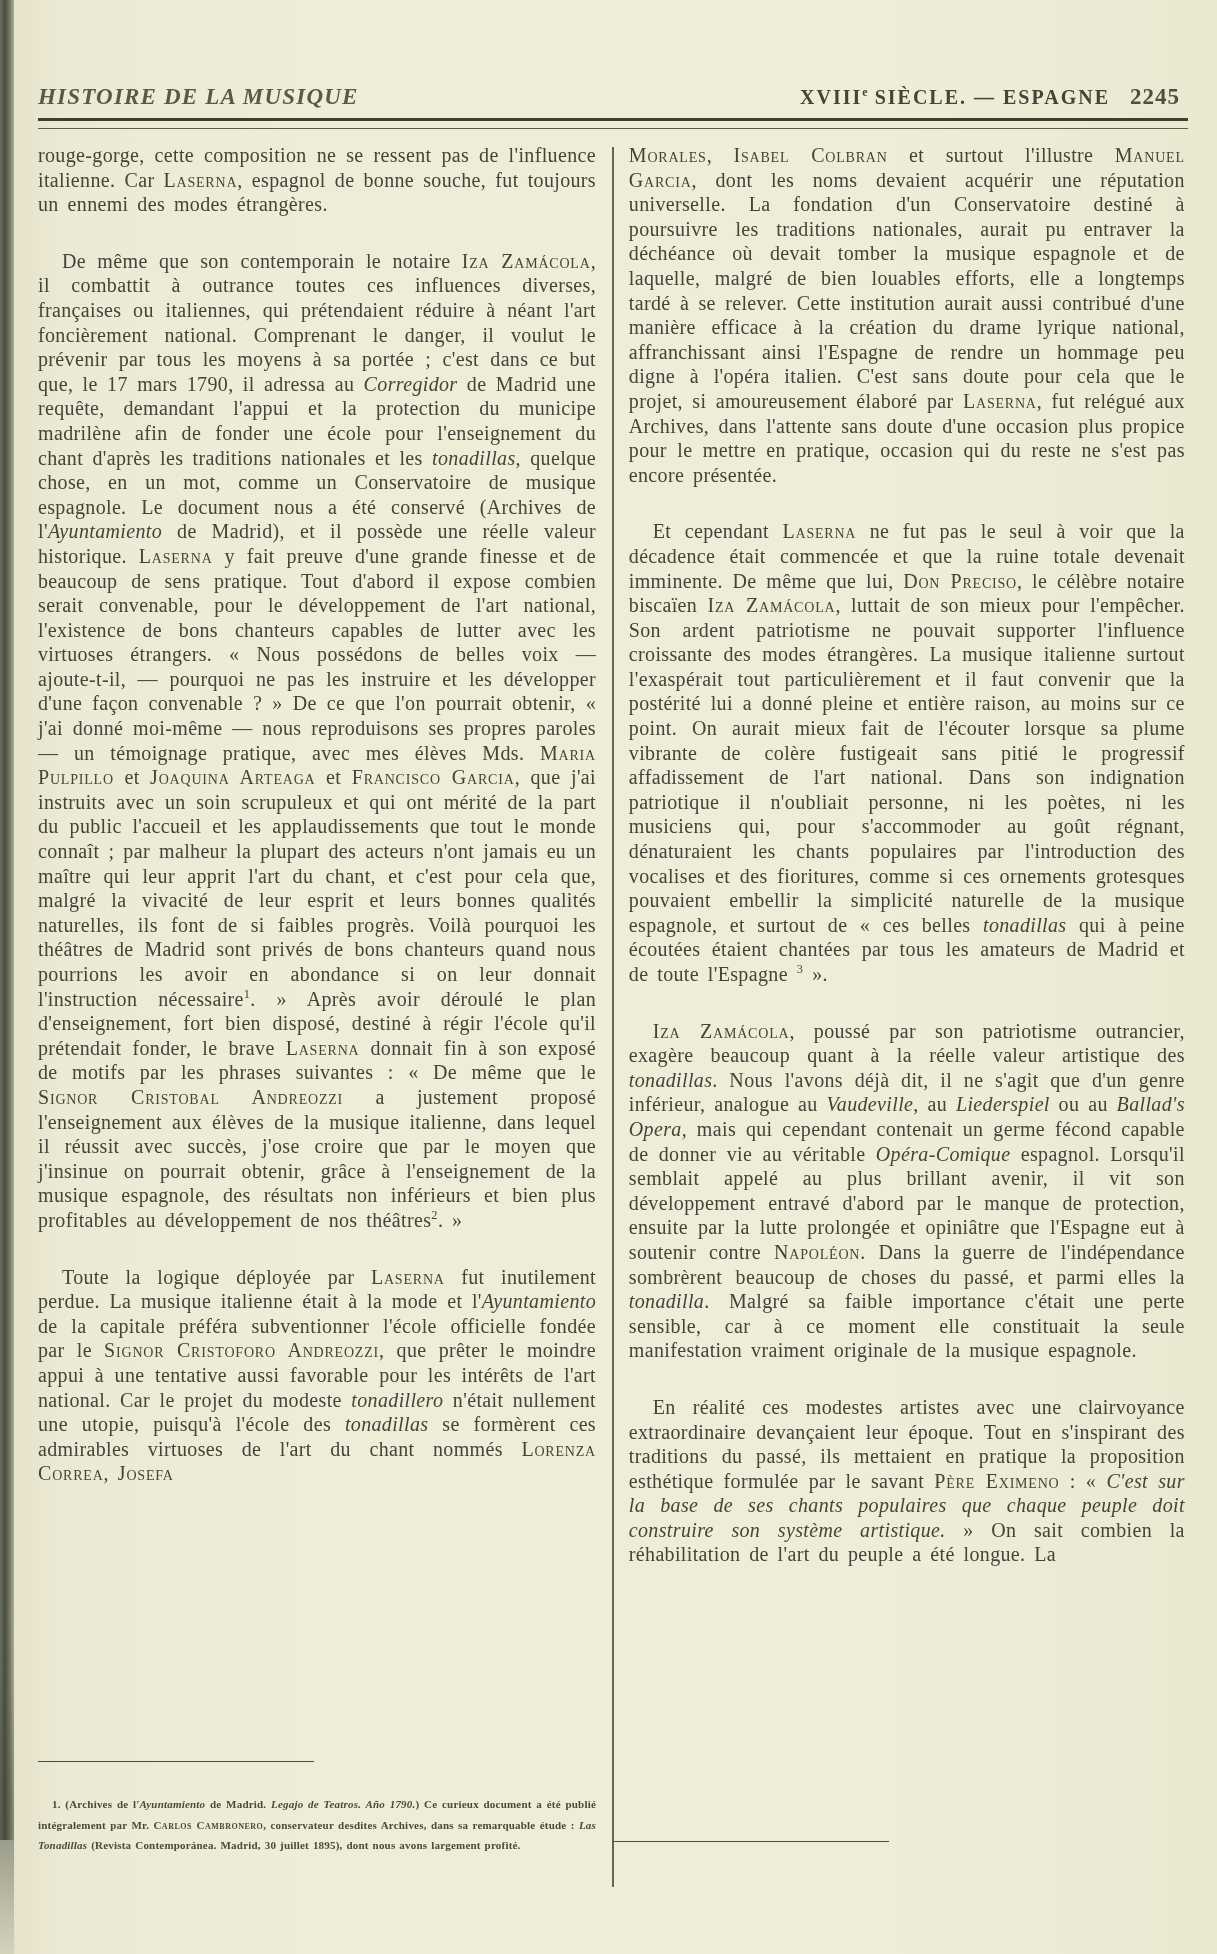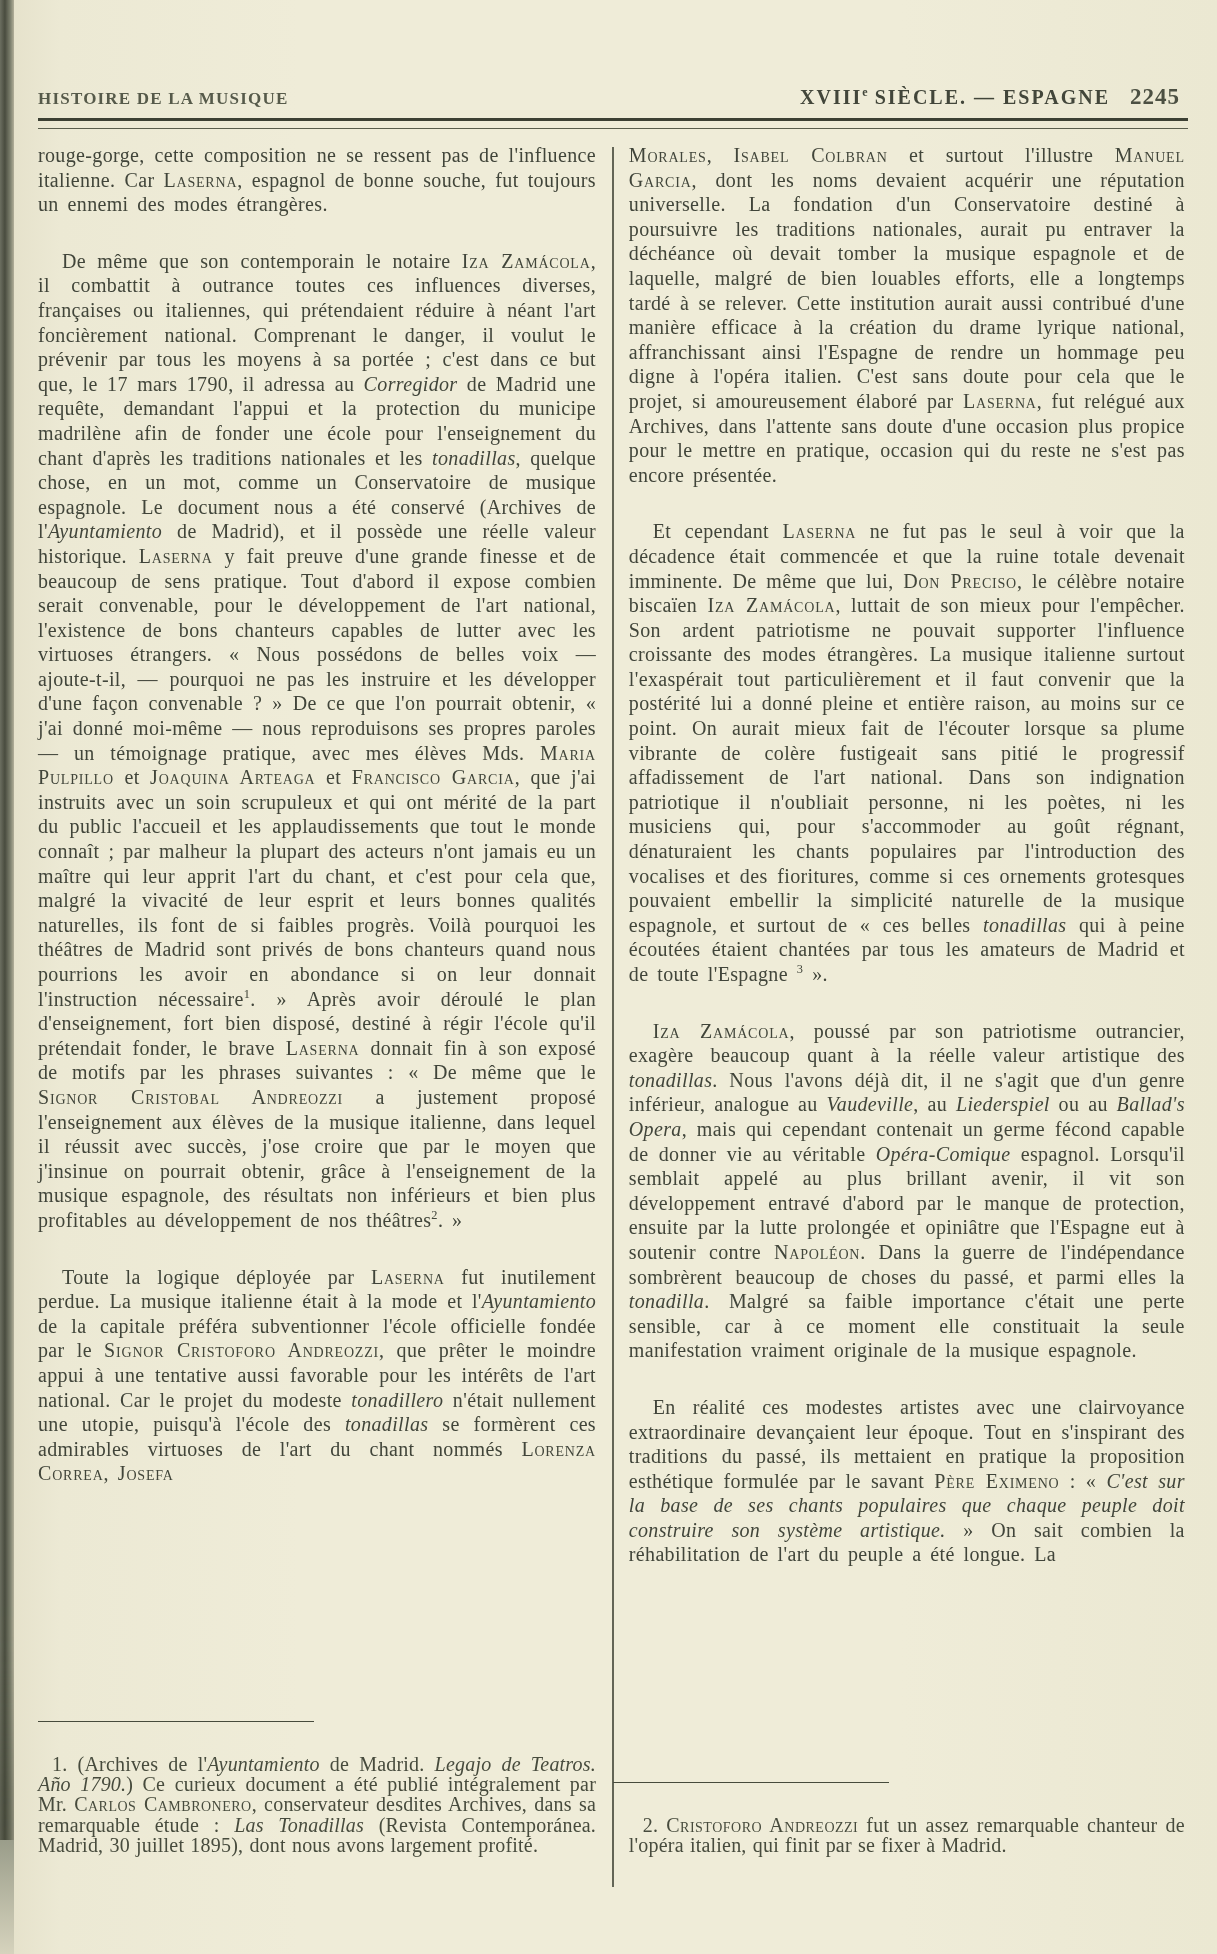--- a/index.html
+++ b/index.html
@@ -22,21 +22,21 @@
     background:linear-gradient(180deg,#9a9d8a,#d6d3bd);
   }
   .content{
     position:absolute;left:38px;top:0;width:1150px;
   }
   .running-head{
     margin-top:84px;
     display:flex;justify-content:space-between;align-items:baseline;
   }
   .head-left{
-    font-size:17px;letter-spacing:1.2px;
+    font-style:italic;font-size:23px;letter-spacing:1.2px;
     color:#565a4a;font-weight:bold;
   }
   .head-right{display:flex;align-items:baseline;gap:20px;margin-right:8px;}
   .head-title{
     font-weight:bold;font-size:20px;letter-spacing:2px;color:#42463a;
   }
   .head-title .sup-e{font-size:12px;vertical-align:super;letter-spacing:0;}
   .head-page{font-weight:bold;font-size:23px;color:#4c5042;letter-spacing:1px;}
   .rule{
     margin-top:8px;height:7px;
@@ -59,23 +59,24 @@
     width:1.8px;background:#4a4e3f;margin:4px 15px 0 16px;height:1740px;
     opacity:.85;
   }
   .para{margin:0;}
   .para.indent{text-indent:24px;margin-top:32px;}
   .sc{font-variant:small-caps;letter-spacing:.8px;}
   .i{font-style:italic;}
   .sup{font-size:62%;vertical-align:super;line-height:0;}
   .footnotes{
     margin-top:auto;
-    font-size:20px;line-height:20.2px;
+    font-size:11px;line-height:20.2px;
     letter-spacing:.2px;word-spacing:1px;
     color:#474b3d;
+    font-weight:bold;
   }
   .fn-rule{width:276px;border-top:1.8px solid #474b3c;margin-bottom:13px;}
   .col-right .fn-rule{margin-left:-16px;}
   .footnotes .para{text-indent:14px;}
   .footnotes .sc{letter-spacing:.5px;}
 </style>
 </head>
 <body>
 
 <div class="page">
@@ -115,20 +116,19 @@
       <div class="col col-right">
         <div>
             <p class="para"><span class="sc">Morales</span><span>, </span><span class="sc">Isabel Colbran</span><span> et surtout l'illustre </span><span class="sc">Manuel Garcia</span><span>, dont les noms devaient acquérir une réputation universelle. La fondation d'un Conservatoire destiné à poursuivre les traditions nationales, aurait pu entraver la déchéance où devait tomber la musique espagnole et de laquelle, malgré de bien louables efforts, elle a longtemps tardé à se relever. Cette institution aurait aussi contribué d'une manière efficace à la création du drame lyrique national, affranchissant ainsi l'Espagne de rendre un hommage peu digne à l'opéra italien. C'est sans doute pour cela que le projet, si amoureusement élaboré par </span><span class="sc">Laserna</span><span>, fut relégué aux Archives, dans l'attente sans doute d'une occasion plus propice pour le mettre en pratique, occasion qui du reste ne s'est pas encore présentée.</span></p>
             <p class="para indent"><span>Et cependant </span><span class="sc">Laserna</span><span> ne fut pas le seul à voir que la décadence était commencée et que la ruine totale devenait imminente. De même que lui, </span><span class="sc">Don Preciso</span><span>, le célèbre notaire biscaïen </span><span class="sc">Iza Zamácola</span><span>, luttait de son mieux pour l'empêcher. Son ardent patriotisme ne pouvait supporter l'influence croissante des modes étrangères. La musique italienne surtout l'exaspérait tout particulièrement et il faut convenir que la postérité lui a donné pleine et entière raison, au moins sur ce point. On aurait mieux fait de l'écouter lorsque sa plume vibrante de colère fustigeait sans pitié le progressif affadissement de l'art national. Dans son indignation patriotique il n'oubliait personne, ni les poètes, ni les musiciens qui, pour s'accommoder au goût régnant, dénaturaient les chants populaires par l'introduction des vocalises et des fioritures, comme si ces ornements grotesques pouvaient embellir la simplicité naturelle de la musique espagnole, et surtout de « ces belles </span><span class="i">tonadillas</span><span> qui à peine écoutées étaient chantées par tous les amateurs de Madrid et de toute l'Espagne </span><span class="sup">3</span><span> ».</span></p>
             <p class="para indent"><span class="sc">Iza Zamácola</span><span>, poussé par son patriotisme outrancier, exagère beaucoup quant à la réelle valeur artistique des </span><span class="i">tonadillas</span><span>. Nous l'avons déjà dit, il ne s'agit que d'un genre inférieur, analogue au </span><span class="i">Vaudeville</span><span>, au </span><span class="i">Liederspiel</span><span> ou au </span><span class="i">Ballad's Opera</span><span>, mais qui cependant contenait un germe fécond capable de donner vie au véritable </span><span class="i">Opéra-Comique</span><span> espagnol. Lorsqu'il semblait appelé au plus brillant avenir, il vit son développement entravé d'abord par le manque de protection, ensuite par la lutte prolongée et opiniâtre que l'Espagne eut à soutenir contre </span><span class="sc">Napoléon</span><span>. Dans la guerre de l'indépendance sombrèrent beaucoup de choses du passé, et parmi elles la </span><span class="i">tonadilla</span><span>. Malgré sa faible importance c'était une perte sensible, car à ce moment elle constituait la seule manifestation vraiment originale de la musique espagnole.</span></p>
             <p class="para indent"><span>En réalité ces modestes artistes avec une clairvoyance extraordinaire devançaient leur époque. Tout en s'inspirant des traditions du passé, ils mettaient en pratique la proposition esthétique formulée par le savant </span><span class="sc">Père Eximeno</span><span> : « </span><span class="i">C'est sur la base de ses chants populaires que chaque peuple doit construire son système artistique.</span><span> » On sait combien la réhabilitation de l'art du peuple a été longue. La</span></p>
           </div>
         <div class="footnotes">
           <div class="fn-rule"></div>
           <div>
-              <p class="para indent"><span>2. </span><span class="sc">Cristoforo Andreozzi</span><span> fut un assez remarquable chanteur de l'opéra italien, qui finit par se fixer à Madrid.</span></p>
             </div>
         </div>
       </div>
 
     </div>
   </div>
 </div>
 
 </body></html>

